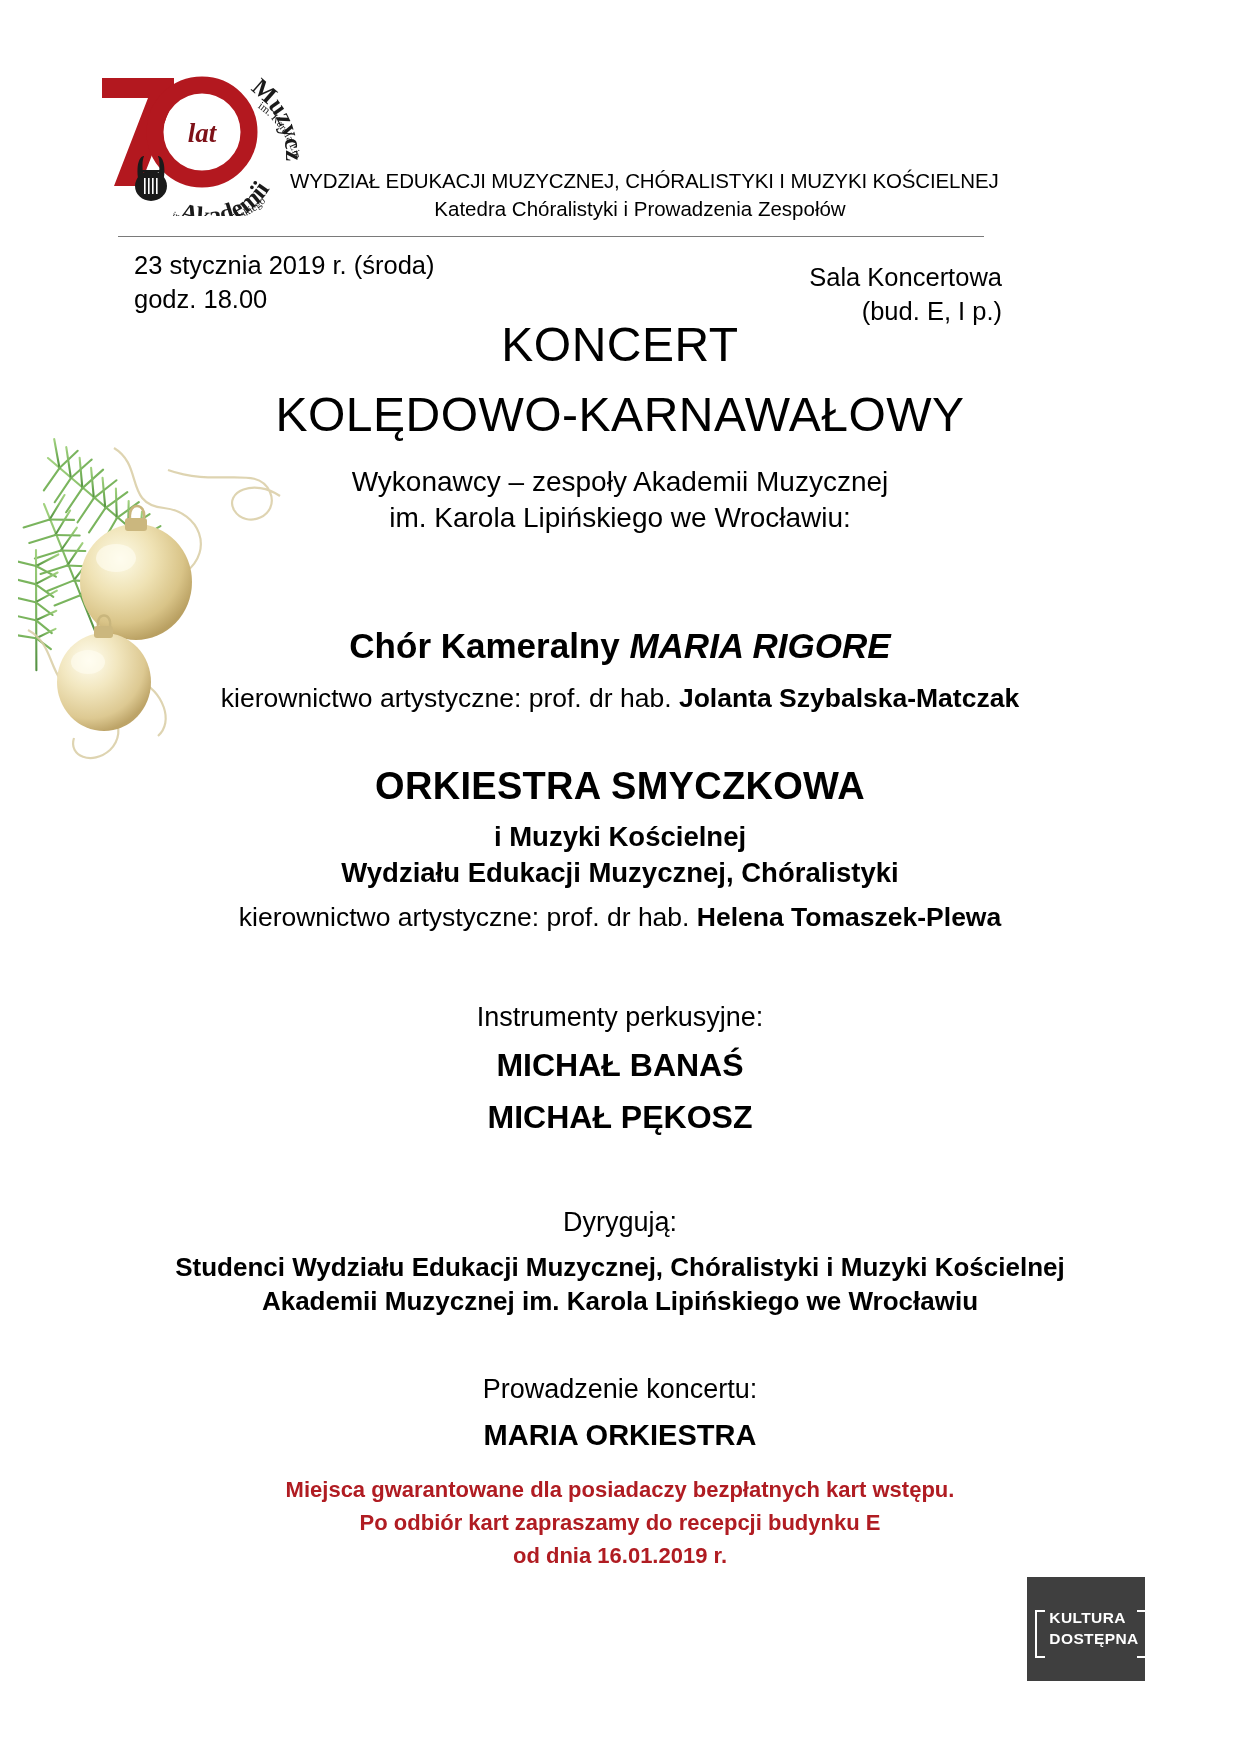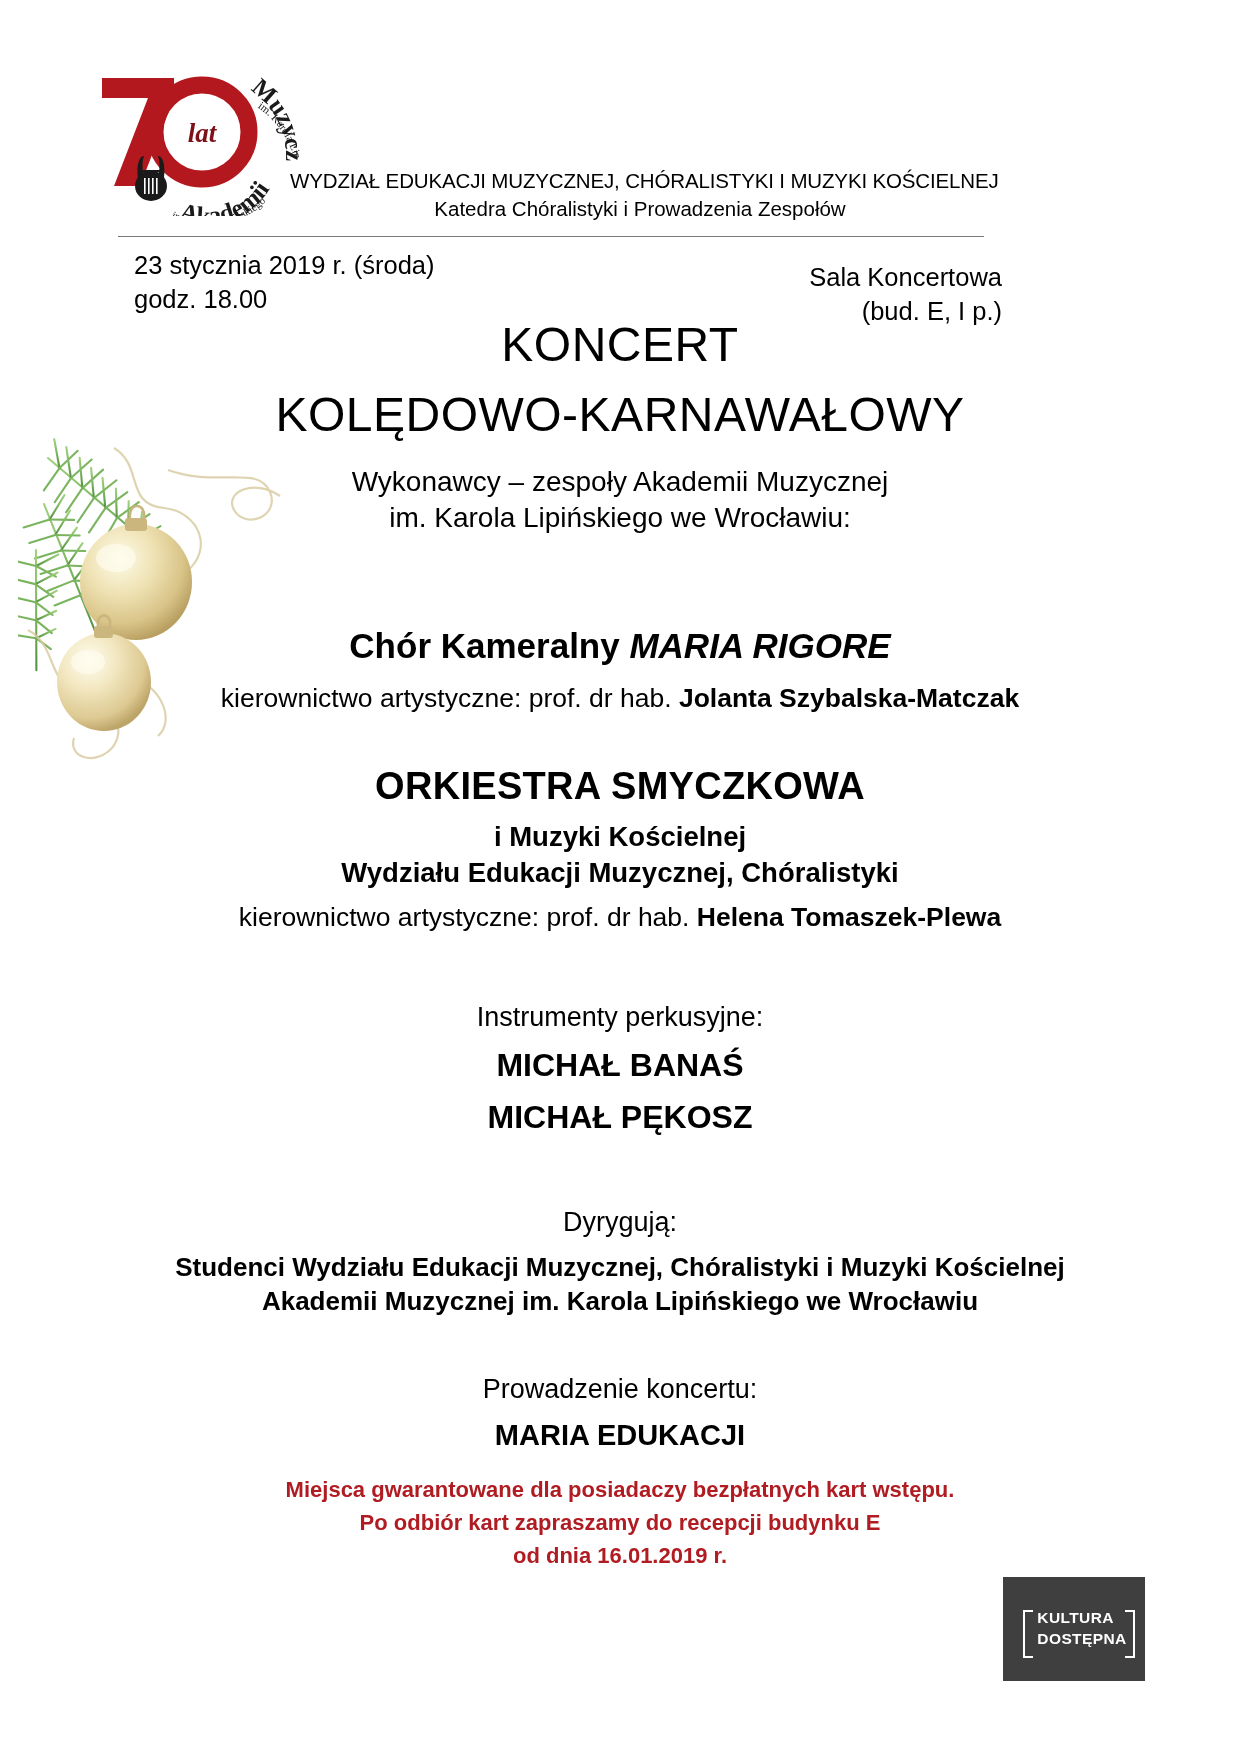--- a/index.html
+++ b/index.html
@@ -195,21 +195,21 @@
     font-size: 22px;
     font-weight: bold;
     line-height: 1.5;
   }
 
   
   .kd-logo {
     position: absolute;
     right: 95px;
     bottom: 73px;
-    width: 142px;
+    width: 118px;
     height: 104px;
     background: #3f3f3f;
     color: #ffffff;
     box-sizing: border-box;
     display: flex;
     flex-direction: column;
     align-items: center;
     justify-content: center;
   }
   .kd-inner {
@@ -505,21 +505,21 @@
       <div class="cond-line">Studenci  Wydziału Edukacji Muzycznej, Chóralistyki i Muzyki Kościelnej</div>
       <div class="cond-line">Akademii Muzycznej im. Karola Lipińskiego we Wrocławiu</div>
     </div>
 
     <div class="sp-40"></div>
     <div class="sp-14"></div>
 
     <div class="blk">
       <div class="host-label">Prowadzenie koncertu:</div>
       <div class="sp-10"></div>
-      <div class="host-name">MARIA EDUKACJI</div>
+      <div class="host-name">MARIA ORKIESTRA</div>
     </div>
 
     <div class="notice">
       <div>Miejsca gwarantowane dla posiadaczy bezpłatnych kart wstępu.</div>
       <div>Po odbiór kart zapraszamy do recepcji budynku E</div>
       <div>od dnia 16.01.2019 r.</div>
     </div>
   </div>
 
   <div class="kd-logo">

